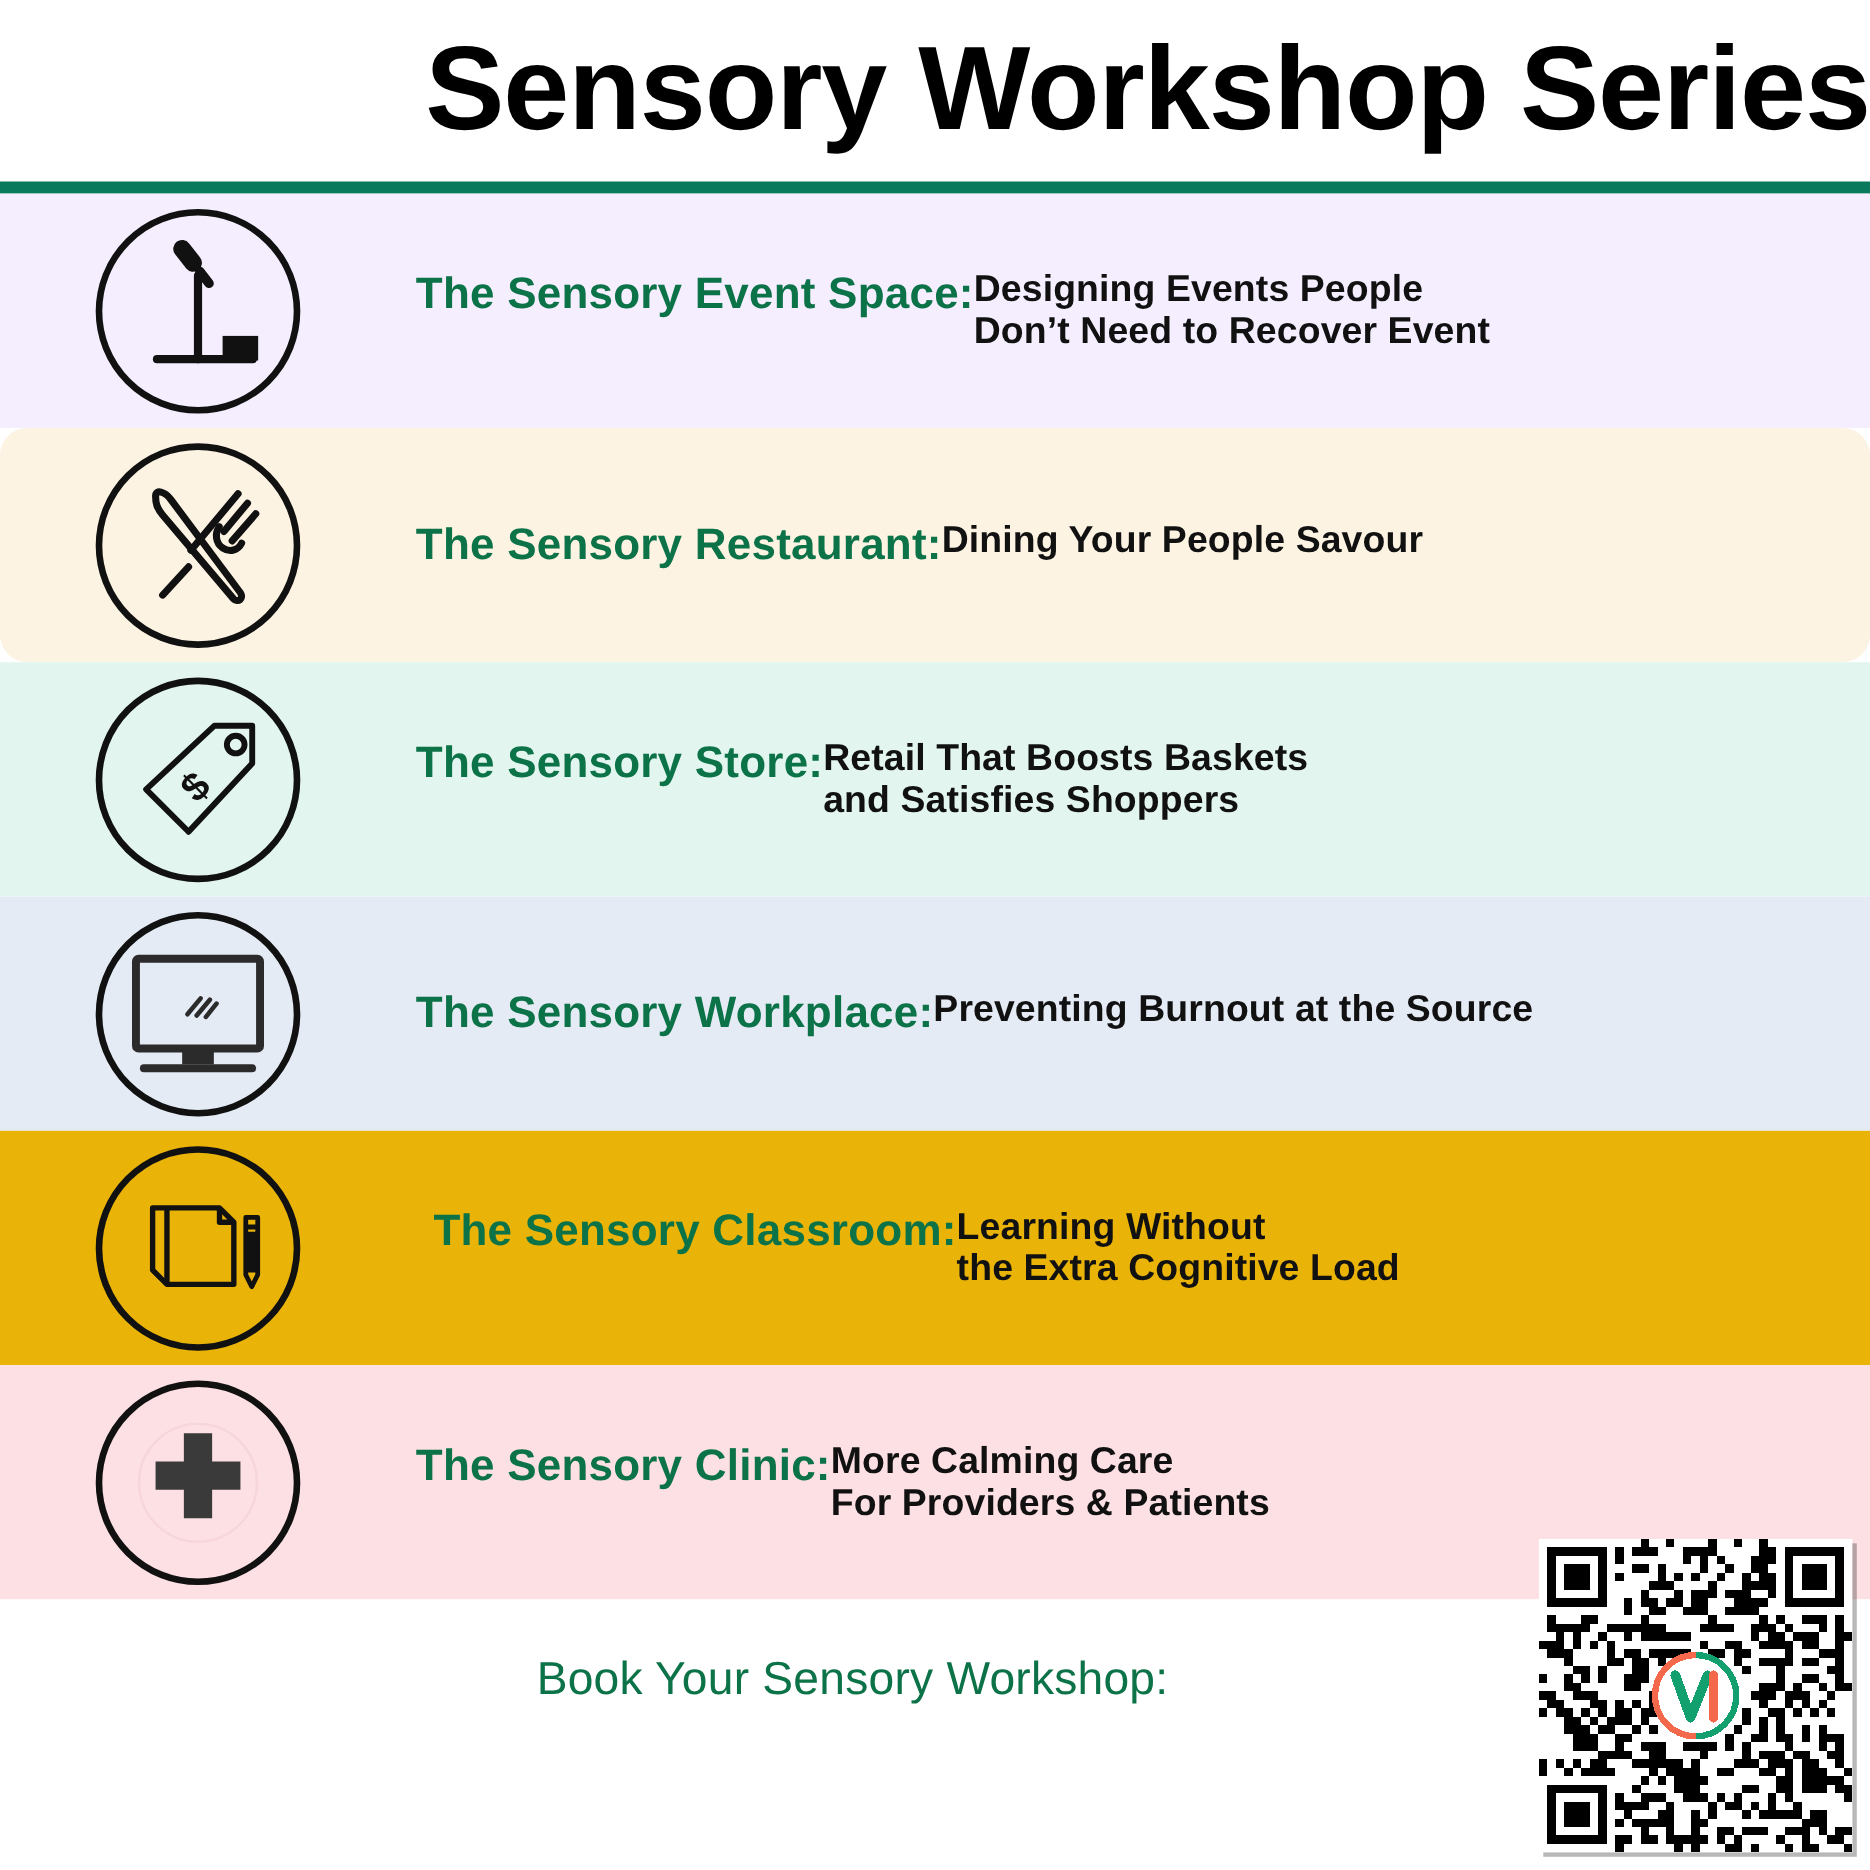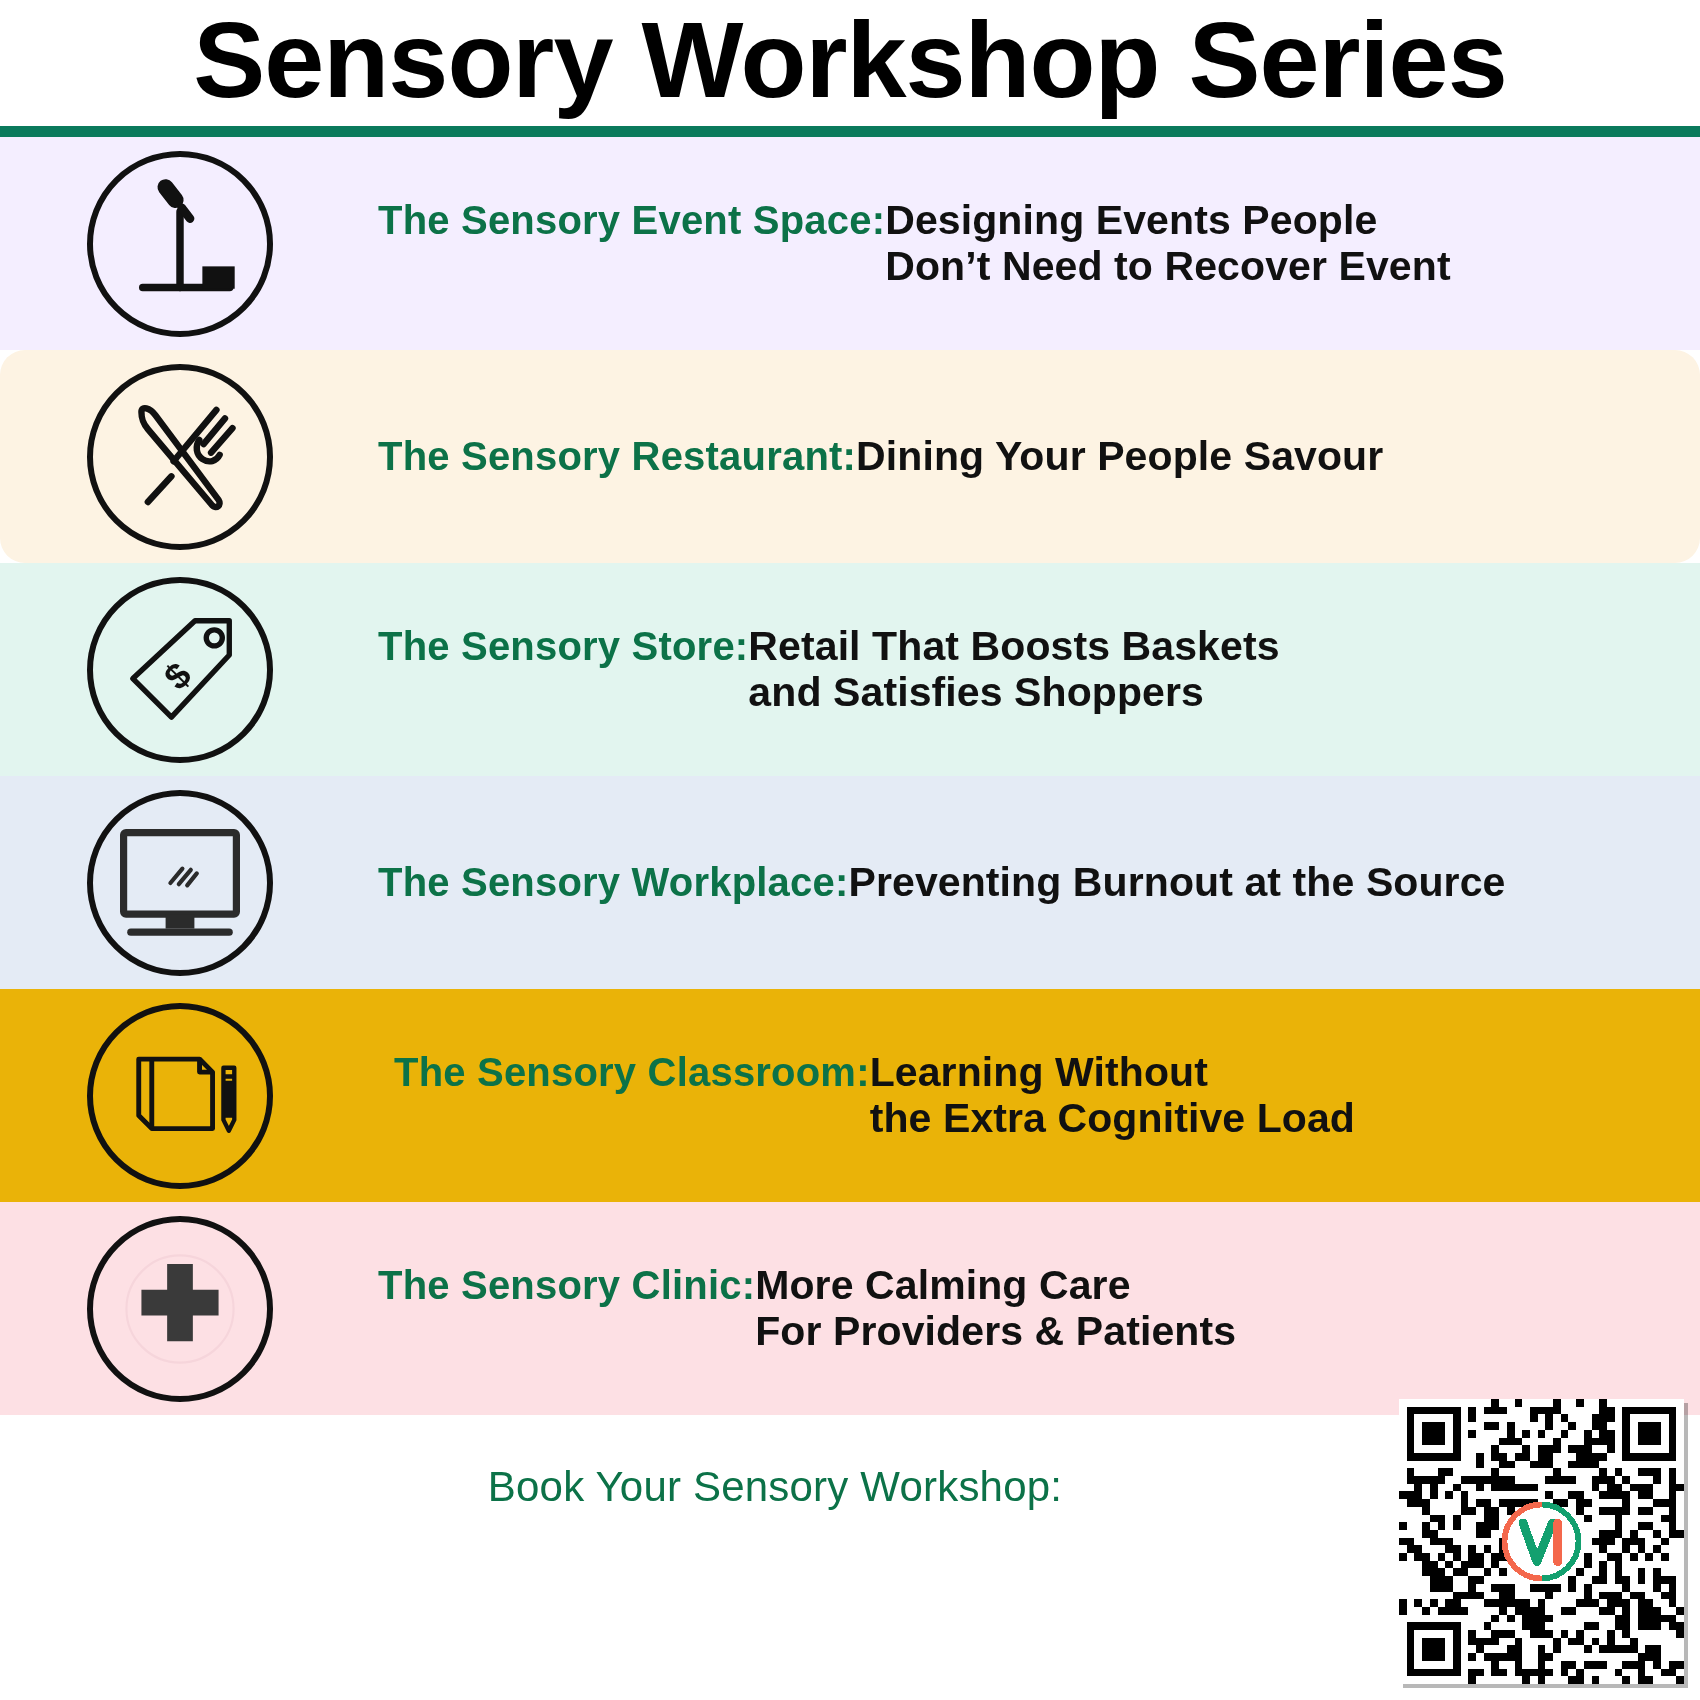--- a/index.html
+++ b/index.html
@@ -13,24 +13,24 @@
   .poster {
     position: relative;
     width: 1700px;
     height: 1700px;
     background: #ffffff;
     overflow: hidden;
   }
 
   
   .header {
-    height: 126px;
-    display: flex;
-    align-items: center;
-    justify-content: center;
+    height: 165px;
+    display: flex;
+    align-items: center;
+    justify-content: flex-end;
     background: #ffffff;
   }
   .header-title {
     font-size: 108px;
     font-weight: 700;
     letter-spacing: -1px;
     color: #000000;
     line-height: 1;
     white-space: nowrap;
     padding-bottom: 6px;
@@ -83,21 +83,21 @@
   .row-heading {
     color: #0c7248;
     font-size: 40px;
     font-weight: 700;
     line-height: 1.12;
     letter-spacing: 0.2px;
     white-space: nowrap;
   }
   .row-sub {
     color: #111111;
-    font-size: 41px;
+    font-size: 34px;
     font-weight: 700;
     line-height: 1.1;
     letter-spacing: 0.1px;
     white-space: nowrap;
   }
   .row-sub-line { display: block; }
 
   
   .footer {
     position: relative;

